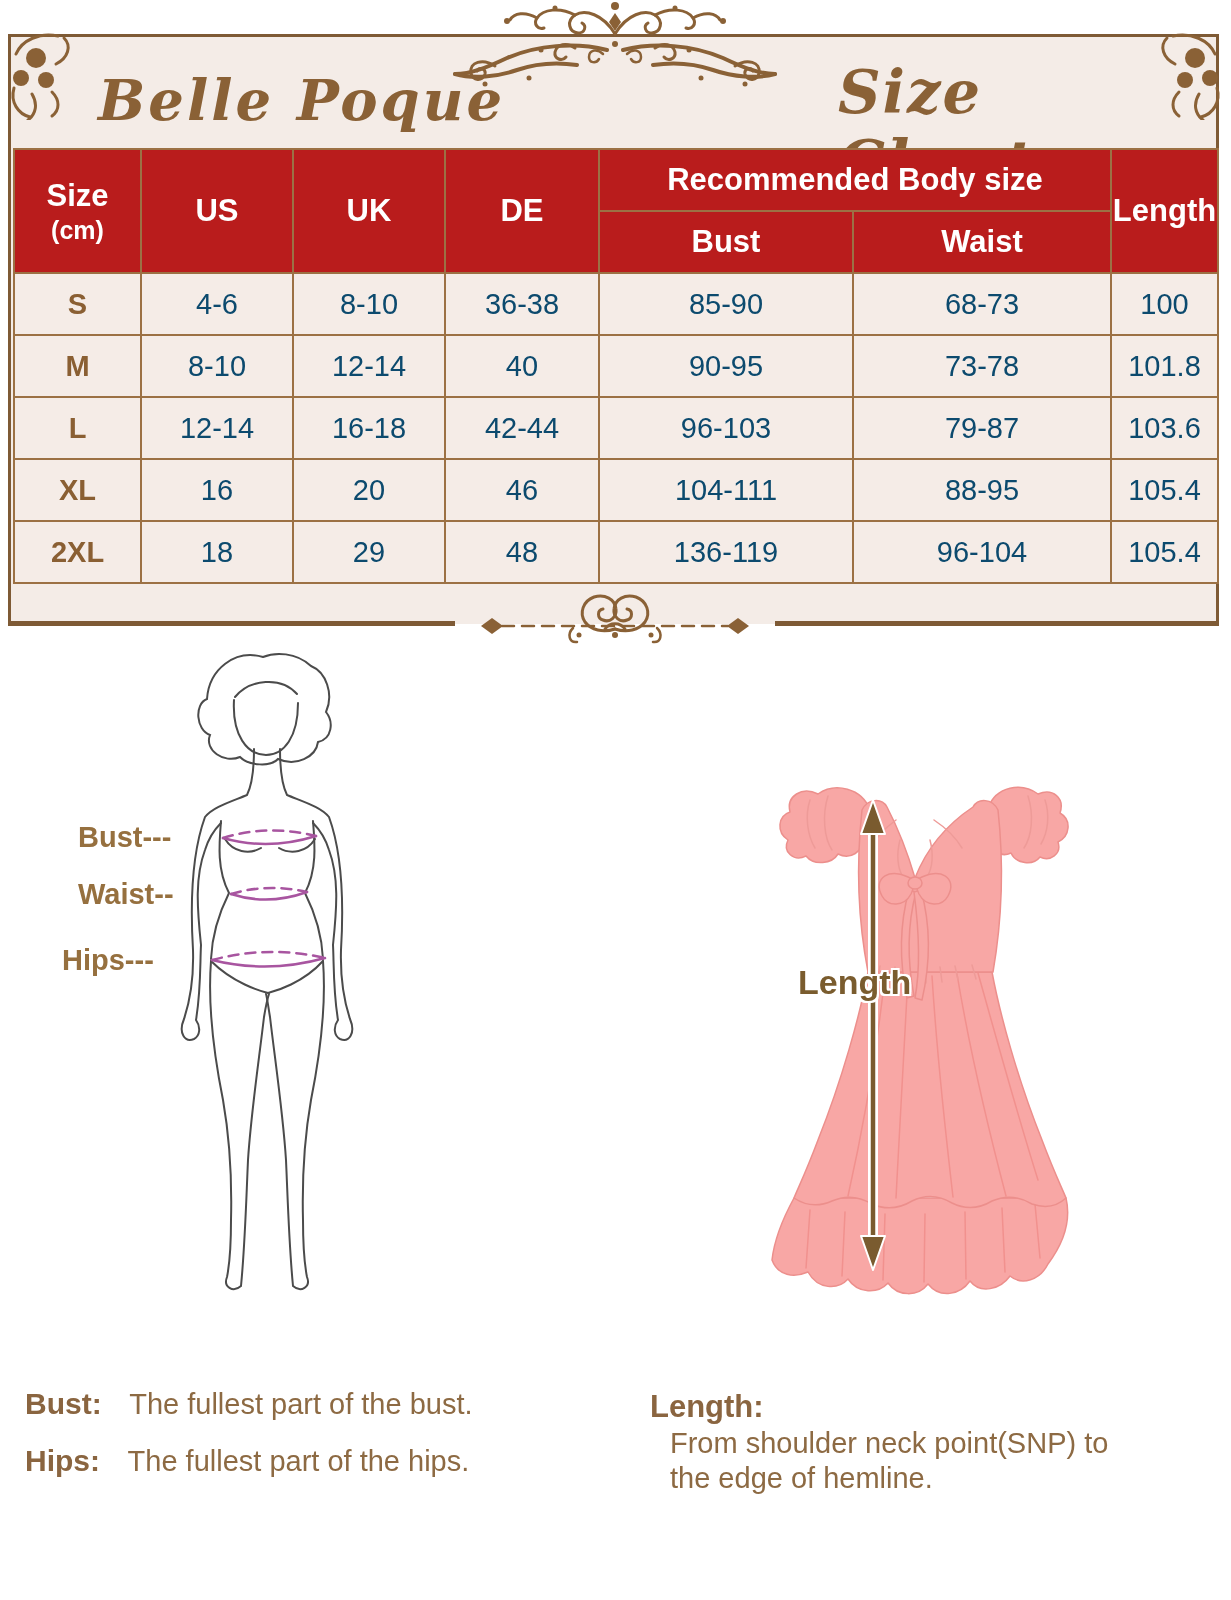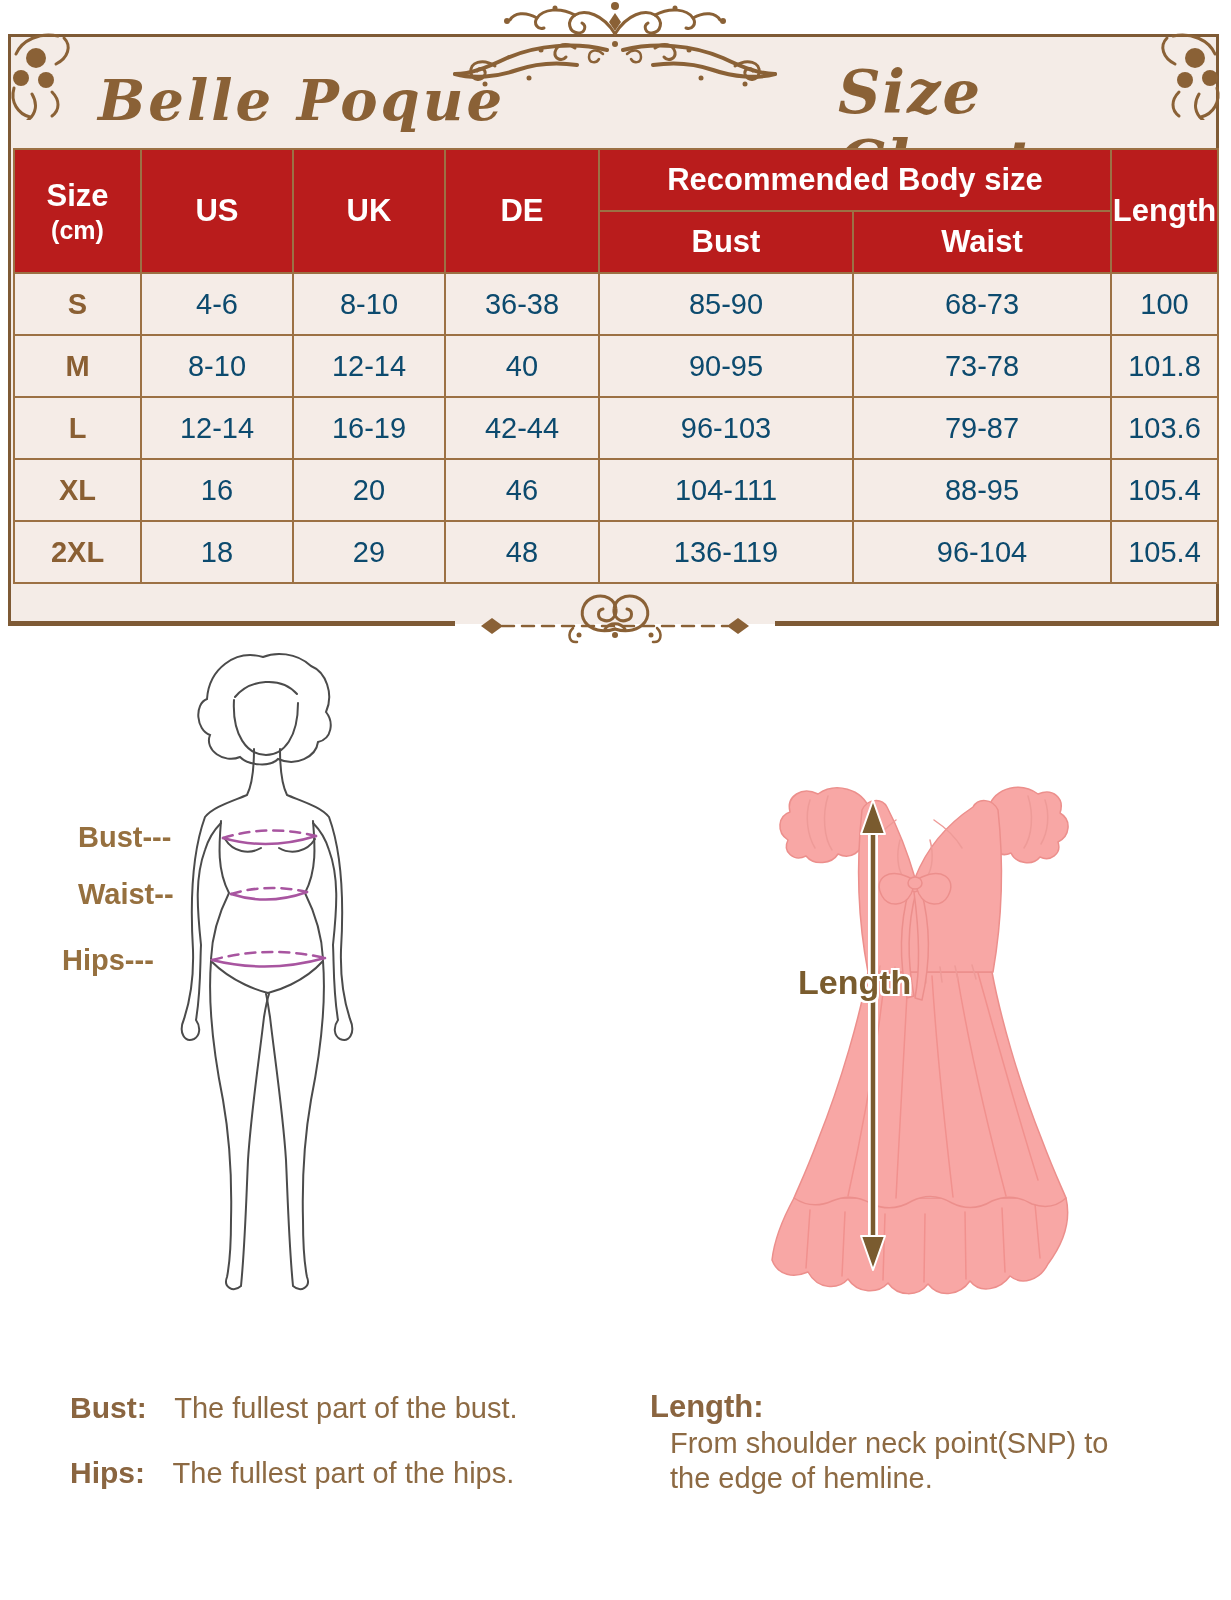--- a/index.html
+++ b/index.html
@@ -47,21 +47,21 @@
   }
   
   .len-label{
     font-size:34px;font-weight:bold;color:#7a5c2e;line-height:38px;
     text-shadow:-2px -2px 0 #fff,2px -2px 0 #fff,-2px 2px 0 #fff,2px 2px 0 #fff,
                 0 -2px 0 #fff,0 2px 0 #fff,-2px 0 0 #fff,2px 0 0 #fff;
     z-index:5;
   }
   
   .defs-left{left:25px;top:1386px;width:610px;display:flex;flex-direction:column;gap:21px;}
-  .def-line{font-size:29px;color:#8d6a43;line-height:43px;white-space:nowrap;margin-left:45px;}
+  .def-line{font-size:29px;color:#8d6a43;line-height:36px;white-space:nowrap;}
   .def-term{font-weight:bold;font-size:30px;margin-right:20px;color:#8a6540;}
   .defs-right{left:650px;top:1388px;width:560px;color:#8d6a43;}
   .defs-right .def-term2{font-weight:bold;font-size:31px;line-height:38px;color:#8a6540;}
   .defs-right .def-text2{font-size:29px;line-height:35px;margin-left:20px;}
   svg{display:block;}
 </style>
 </head>
 <body>
 
 <div class="abs frame"></div>
@@ -189,21 +189,21 @@
     <td>8-10</td>
     <td>12-14</td>
     <td>40</td>
     <td>90-95</td>
     <td>73-78</td>
     <td>101.8</td>
   </tr>
   <tr class="drow">
     <td class="sizecol">L</td>
     <td>12-14</td>
-    <td>16-19</td>
+    <td>16-18</td>
     <td>42-44</td>
     <td>96-103</td>
     <td>79-87</td>
     <td>103.6</td>
   </tr>
   <tr class="drow">
     <td class="sizecol">XL</td>
     <td>16</td>
     <td>20</td>
     <td>46</td>

